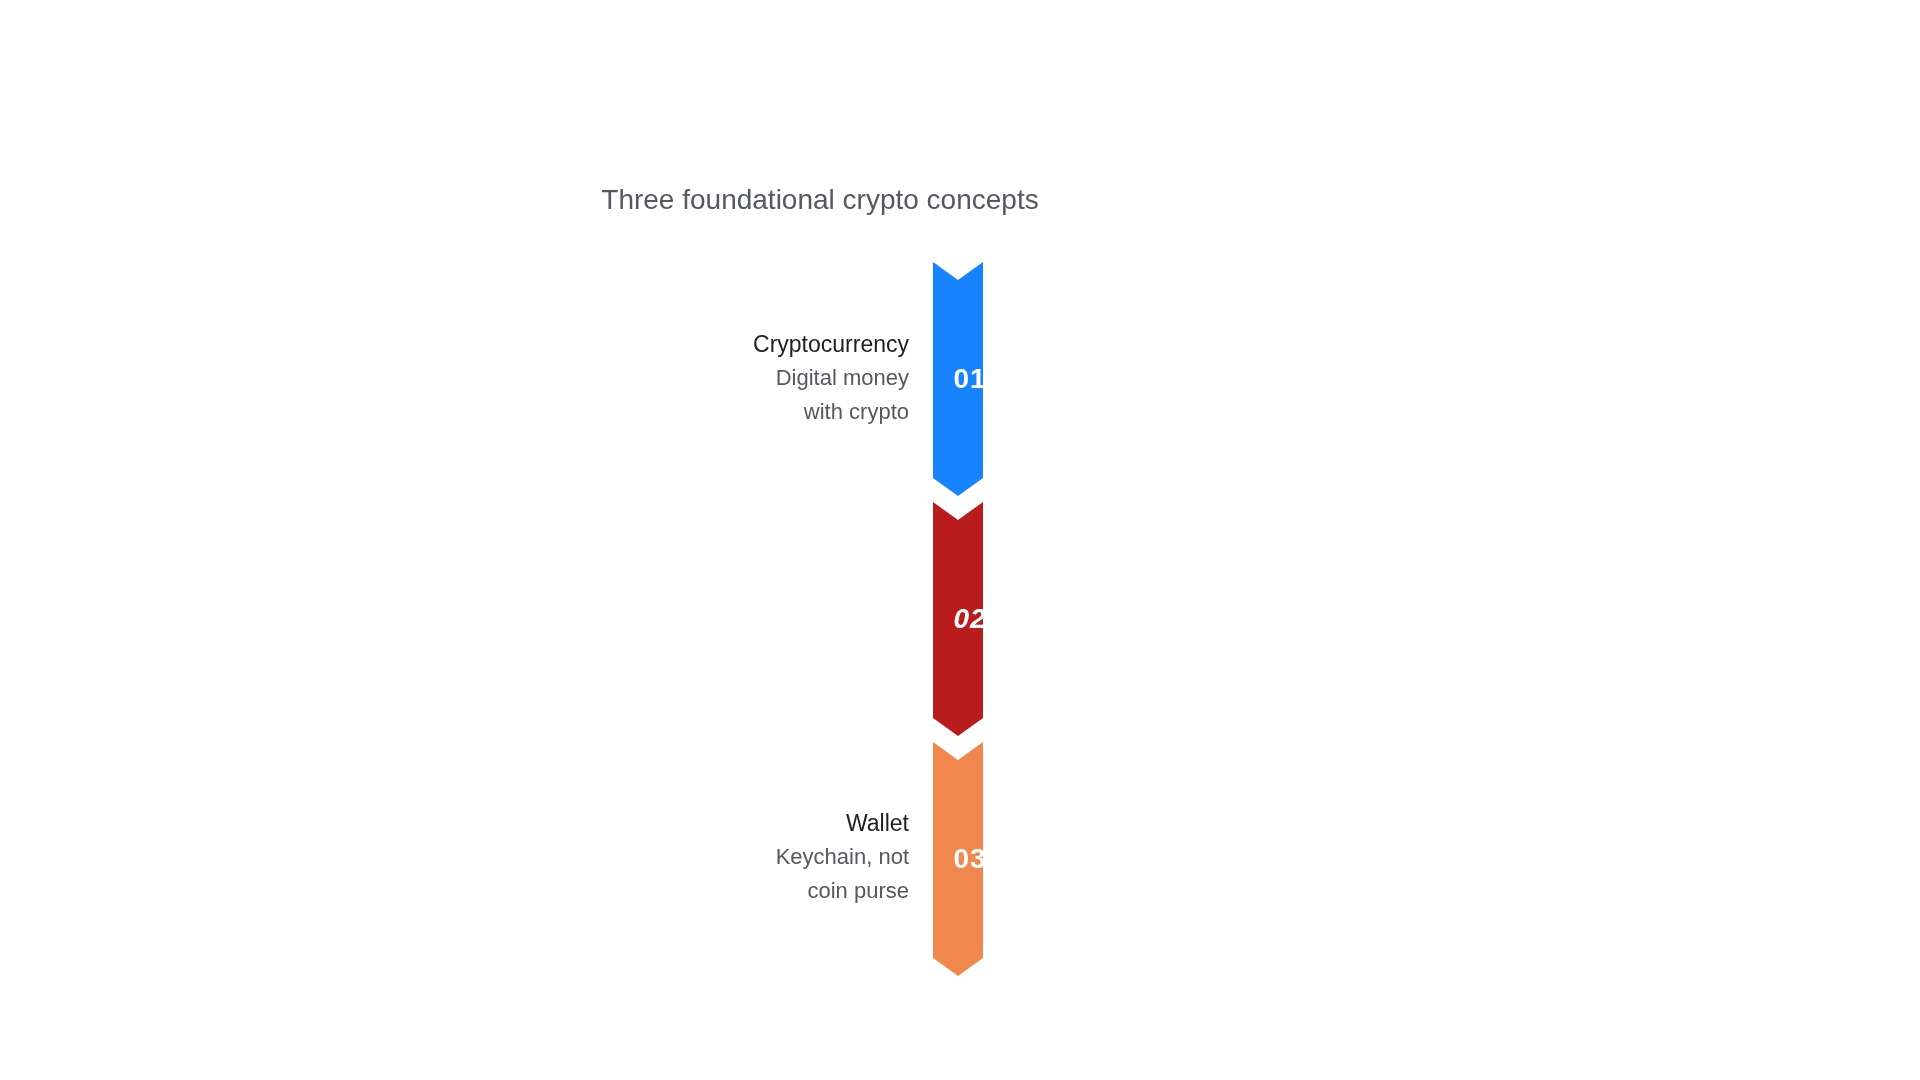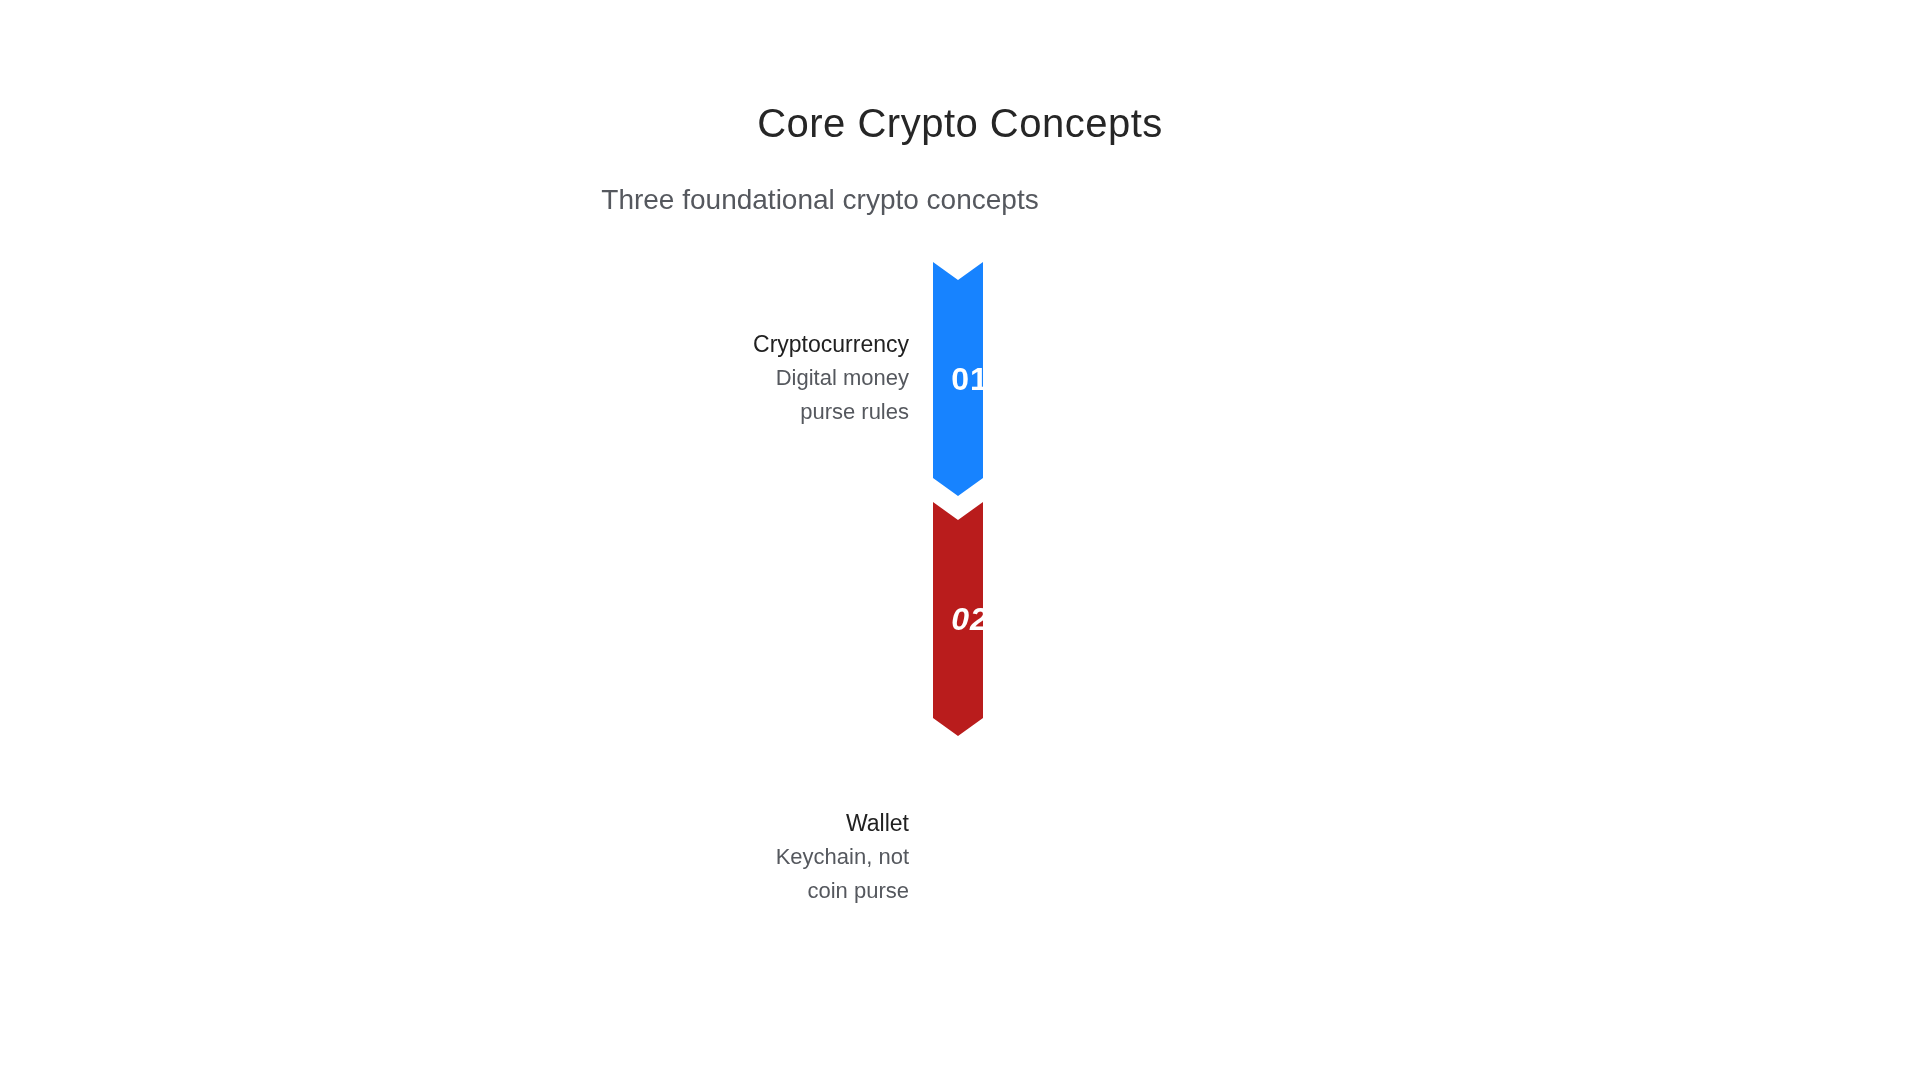--- a/index.html
+++ b/index.html
@@ -44,21 +44,21 @@
     left: 933px;
     width: 50px;
     height: 234px;
     clip-path: polygon(0 0, 25px 18px, 50px 0, 50px 216px, 25px 234px, 0 216px);
     display: flex;
     align-items: center;
     justify-content: center;
   }
   .chevron .num {
     color: #ffffff;
-    font-size: 32px;
+    font-size: 28px;
     font-weight: 700;
     letter-spacing: 1px;
     margin-left: 24px;
   }
   .steptext {
     position: absolute;
     transform: translateY(-50%);
     white-space: nowrap;
   }
   .steptext.left {
@@ -80,35 +80,37 @@
     font-weight: 400;
     line-height: 34px;
     color: #55585E;
   }
 </style>
 </head>
 <body>
 
 <div id="canvas">
 
-  <h1 class="title">Core Crypto Concepts</h1>
   <div class="subtitle">Three foundational crypto concepts</div>
 
   <div class="chevron" style="top: 262px; background-color: rgb(23, 131, 255);">
     <span class="num">01</span>
   </div>
   <div class="steptext left" style="top:378px">
     <div class="label">Cryptocurrency</div>
     <div class="desc">Digital money</div>
-    <div class="desc">purse rules</div>
+    <div class="desc">with crypto</div>
   </div>
 
   <div class="chevron" style="top: 502px; background-color: #b91c1c; font-style: italic;">
     <span class="num">02</span>
   </div>
 
+  <div class="chevron" style="top: 742px; background-color: rgb(240, 136, 77);">
+    <span class="num">03</span>
+  </div>
   <div class="steptext left" style="top:857px">
     <div class="label">Wallet</div>
     <div class="desc">Keychain, not</div>
     <div class="desc">coin purse</div>
   </div>
 
 </div>
 
 </body></html>

